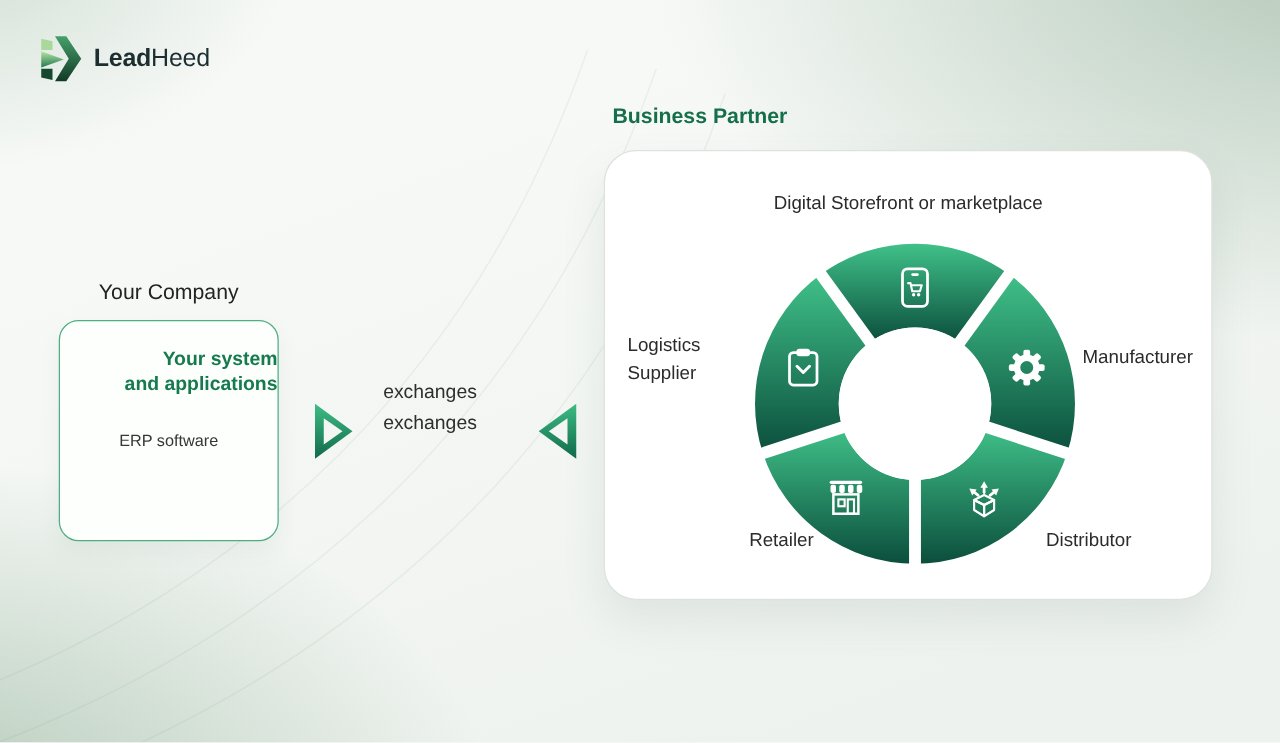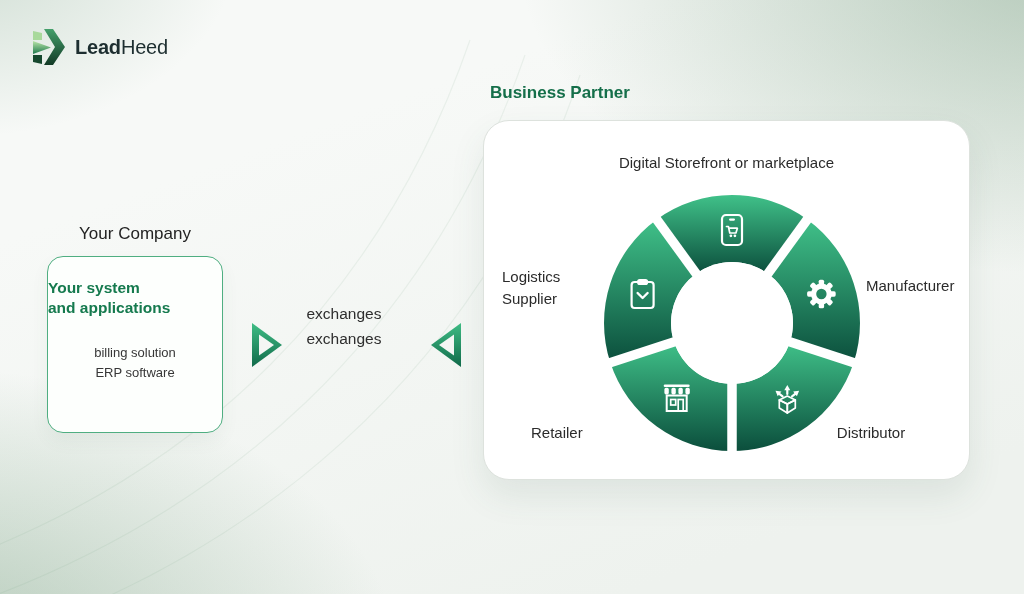--- a/index.html
+++ b/index.html
@@ -22,21 +22,21 @@
   .brand-text{ font-size:20px; color:#1d2e30; letter-spacing:-0.2px; }
   .brand-text .bold{ font-weight:700; }
   .brand-text .light{ font-weight:400; }
 
   
   .yc-heading{ position:absolute; left:40px; top:224px; width:190px; text-align:center;
                font-size:17px; color:#232323; }
   .yc-card{ position:absolute; left:47px; top:256px; width:176px; height:177px;
             background:#fdfffd; border:1.4px solid #4fae81; border-radius:16px;
             box-shadow:0 8px 18px rgba(70,110,85,.06); }
-  .yc-card-title{ margin-top:21px; text-align:left; font-weight:700; font-size:15.5px;
+  .yc-card-title{ margin-top:21px; text-align:right; font-weight:700; font-size:15.5px;
                   line-height:1.32; color:#157a4e; }
   .yc-card-examples{ margin-top:24px; text-align:center; font-size:13px; line-height:1.52; color:#373737; }
 
   
   .exchange-label{ position:absolute; left:284px; top:301px; width:120px; text-align:center;
                    font-size:15.5px; line-height:25px; color:#2e2e2e; }
   .arrow{ position:absolute; top:322px; width:32px; height:46px; }
   .arrow-toward-right{ left:251px; }
   .arrow-toward-left{ left:430px; }
 
@@ -44,21 +44,21 @@
   .bp-heading{ position:absolute; left:490px; top:83px; font-size:17px; font-weight:700; color:#156f4a; }
   .bp-card{ position:absolute; left:483px; top:120px; width:487px; height:360px;
             background:#ffffff; border:1px solid #dde2dd; border-radius:26px;
             box-shadow:0 16px 34px rgba(60,95,75,.10); }
   .bp-title{ position:absolute; left:0; top:33px; width:100%; text-align:center;
              font-size:15px; color:#2b2b2b; }
   .donut{ position:absolute; left:113px; top:67px; }
   .bp-label{ position:absolute; font-size:15px; color:#2b2b2b; }
   .label-logistics{ left:18px; top:145px; width:110px; text-align:left; line-height:22px; }
   .label-manufacturer{ left:382px; top:156px; }
-  .label-retailer{ left:47px; top:303px; width:120px; text-align:left; }
+  .label-retailer{ left:47px; top:303px; width:120px; text-align:right; }
   .label-distributor{ left:327px; top:303px; width:120px; text-align:center; }
 </style>
 </head>
 <body>
 
 <div class="stage">
 
   <svg class="bg-curves" width="1024" height="594" viewBox="0 0 1024 594">
     <g fill="none" stroke="#6f9e7d" stroke-width="1.2" opacity="0.10">
       <path d="M-40,560 C200,470 380,300 470,40"></path>
@@ -90,21 +90,20 @@
   </div>
 
   <div class="yc-heading">Your Company</div>
 
   <div class="yc-card">
     <div class="yc-card-title">
       <div>Your system</div>
       <div>and applications</div>
     </div>
     <div class="yc-card-examples">
-      <div>billing solution</div>
       <div>ERP software</div>
     </div>
   </div>
 
   <svg class="arrow arrow-toward-right" viewBox="0 0 32 46">
     <defs>
       <linearGradient id="agr" x1="0" y1="0" x2="0" y2="1">
         <stop offset="0" stop-color="#3fbd85"></stop>
           <stop offset="1" stop-color="#116a4a"></stop>
       </linearGradient>

